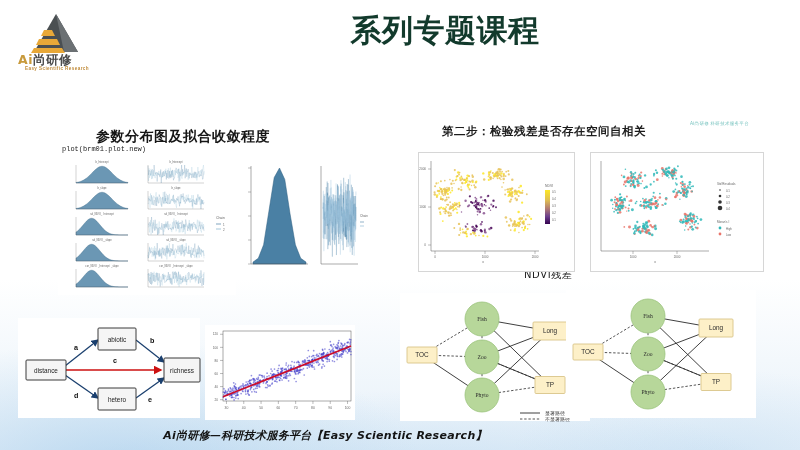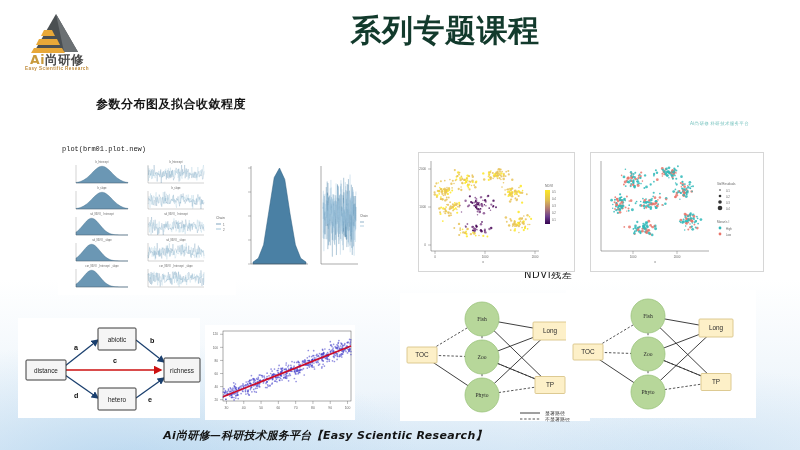--- a/index.html
+++ b/index.html
@@ -17,37 +17,37 @@
       linear-gradient(180deg,#ffffff 0%,#ffffff 62%,#f3f8fc 80%,#e6f0f9 100%);
   }
 
   
   .logo{position:absolute;left:18px;top:8px;width:78px;height:72px;}
   .logo-sub{
     position:absolute;left:0;top:58px;width:78px;text-align:center;
     font-size:4.6px;letter-spacing:.4px;color:#c08b3a;font-weight:bold;
   }
   .logo-name{
-    position:absolute;left:0;top:44px;width:78px;text-align:center;
+    position:absolute;left:0;top:44px;width:78px;
     font-size:12.5px;color:#4a4a4a;font-weight:bold;letter-spacing:.5px;
     font-family:"DejaVu Sans", sans-serif;
   }
   .logo-name .ai{color:#c89a3c;}
 
   
   .title{
     position:absolute;left:100px;top:12px;width:690px;
     text-align:center;color:#123a2c;
     font-size:31px;font-weight:bold;line-height:1.22;letter-spacing:.5px;
     font-family:"DejaVu Sans", sans-serif;
   }
   .title .l2{display:block;}
   .subtitle{
-    position:absolute;left:96px;top:96px;
-    font-size:12px;font-weight:bold;color:#161616;letter-spacing:.5px;
+    position:absolute;left:96px;top:128px;
+    font-size:14px;font-weight:bold;color:#161616;letter-spacing:.5px;
     font-family:Liberation Sans, sans-serif;
   }
   .rsubtitle{
     position:absolute;left:442px;top:124px;
     font-size:11.5px;font-weight:bold;color:#1d1d1d;letter-spacing:.5px;
     font-family:"DejaVu Serif", serif;
   }
   .ndvi-label{
     position:absolute;left:524px;top:268px;
     font-size:10px;font-weight:normal;color:#1a1a1a;letter-spacing:.6px;
@@ -118,20 +118,21 @@
     </div>
     <div class="logo-sub">Easy Scientific Research</div>
   </div>
 
   <div class="title">
     <span class="l2">系列专题课程</span>
   </div>
 
   <div class="subtitle">参数分布图及拟合收敛程度</div>
   <div class="code-label">plot(brm01.plot.new)</div>
+  <div class="rsubtitle">第二步：检验残差是否存在空间自相关</div>
   <div class="watermark">Ai尚研修 科研技术服务平台</div>
   <div class="ndvi-label">NDVI残差</div>
 
   <div class="frame" id="brms-panel">
     <svg width="178" height="140" viewBox="0 0 178 140">
       <rect width="178" height="140" fill="#ffffff"></rect>
       <g id="brms-rows">
           <path d="M18,28 L18,27.475233991088764 L19.3,27.26449573114416 L20.6,26.986822001762132 L21.9,26.628274051826857 L23.2,26.17471784043103 L24.5,25.61288294756749 L25.8,24.93169538991428 L27.1,24.12381692239536 L28.4,23.18727395481227 L29.700000000000003,22.127012830196094 L31,20.95618381149819 L32.3,19.696942838107972 L33.6,18.380575452293364 L34.900000000000006,17.046795191766613 L36.2,15.742147941309856 L37.5,14.517556970860031 L38.8,13.425157734167232 L40.099999999999994,12.514680008792027 L41.400000000000006,11.829719404549564 L42.7,11.404284570907869 L44,11.259999999999998 L45.3,11.404284570907869 L46.6,11.829719404549564 L47.9,12.514680008792023 L49.2,13.425157734167232 L50.5,14.517556970860031 L51.800000000000004,15.742147941309856 L53.1,17.04679519176662 L54.4,18.380575452293357 L55.699999999999996,19.696942838107972 L57,20.95618381149819 L58.300000000000004,22.127012830196094 L59.6,23.187273954812273 L60.9,24.12381692239536 L62.199999999999996,24.93169538991428 L63.5,25.61288294756749 L64.80000000000001,26.17471784043103 L66.1,26.628274051826857 L67.4,26.986822001762132 L68.69999999999999,27.26449573114416 L70,27.475233991088764 L70,28 Z" fill="#4a80a4" fill-opacity=".82" stroke="#2f5f80" stroke-width=".35"></path>
           <line x1="18" y1="28" x2="70" y2="28" stroke="#666" stroke-width=".3"></line>
           <line x1="18" y1="10" x2="18" y2="28" stroke="#666" stroke-width=".3"></line>

